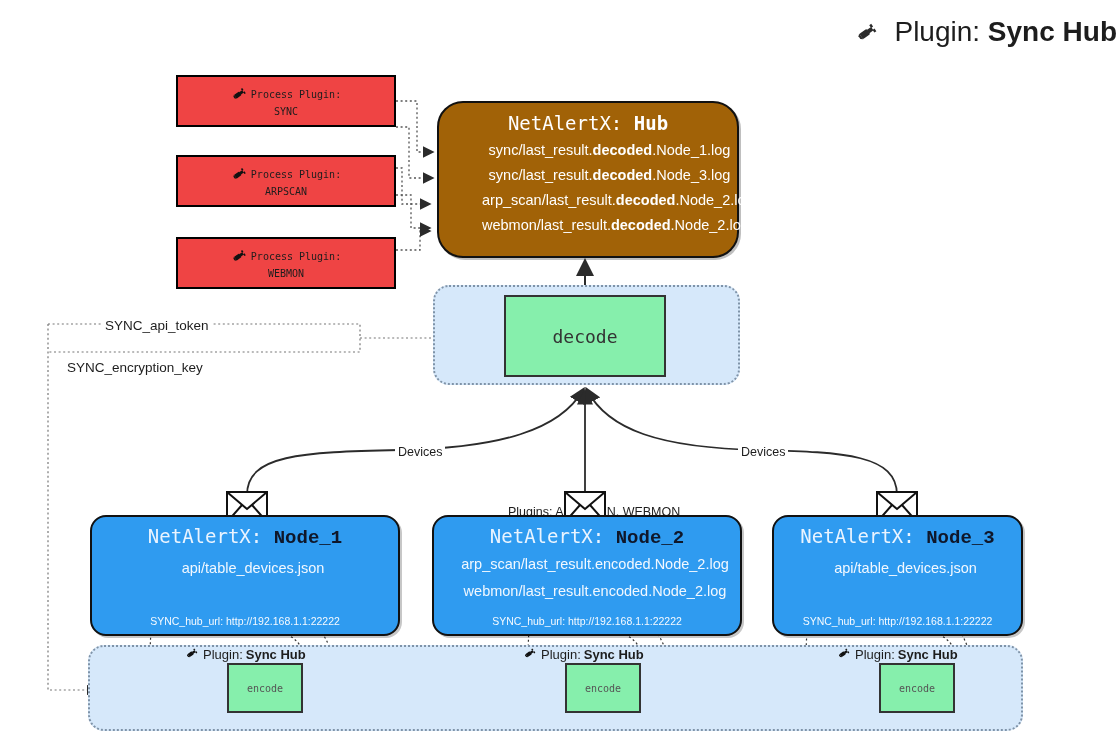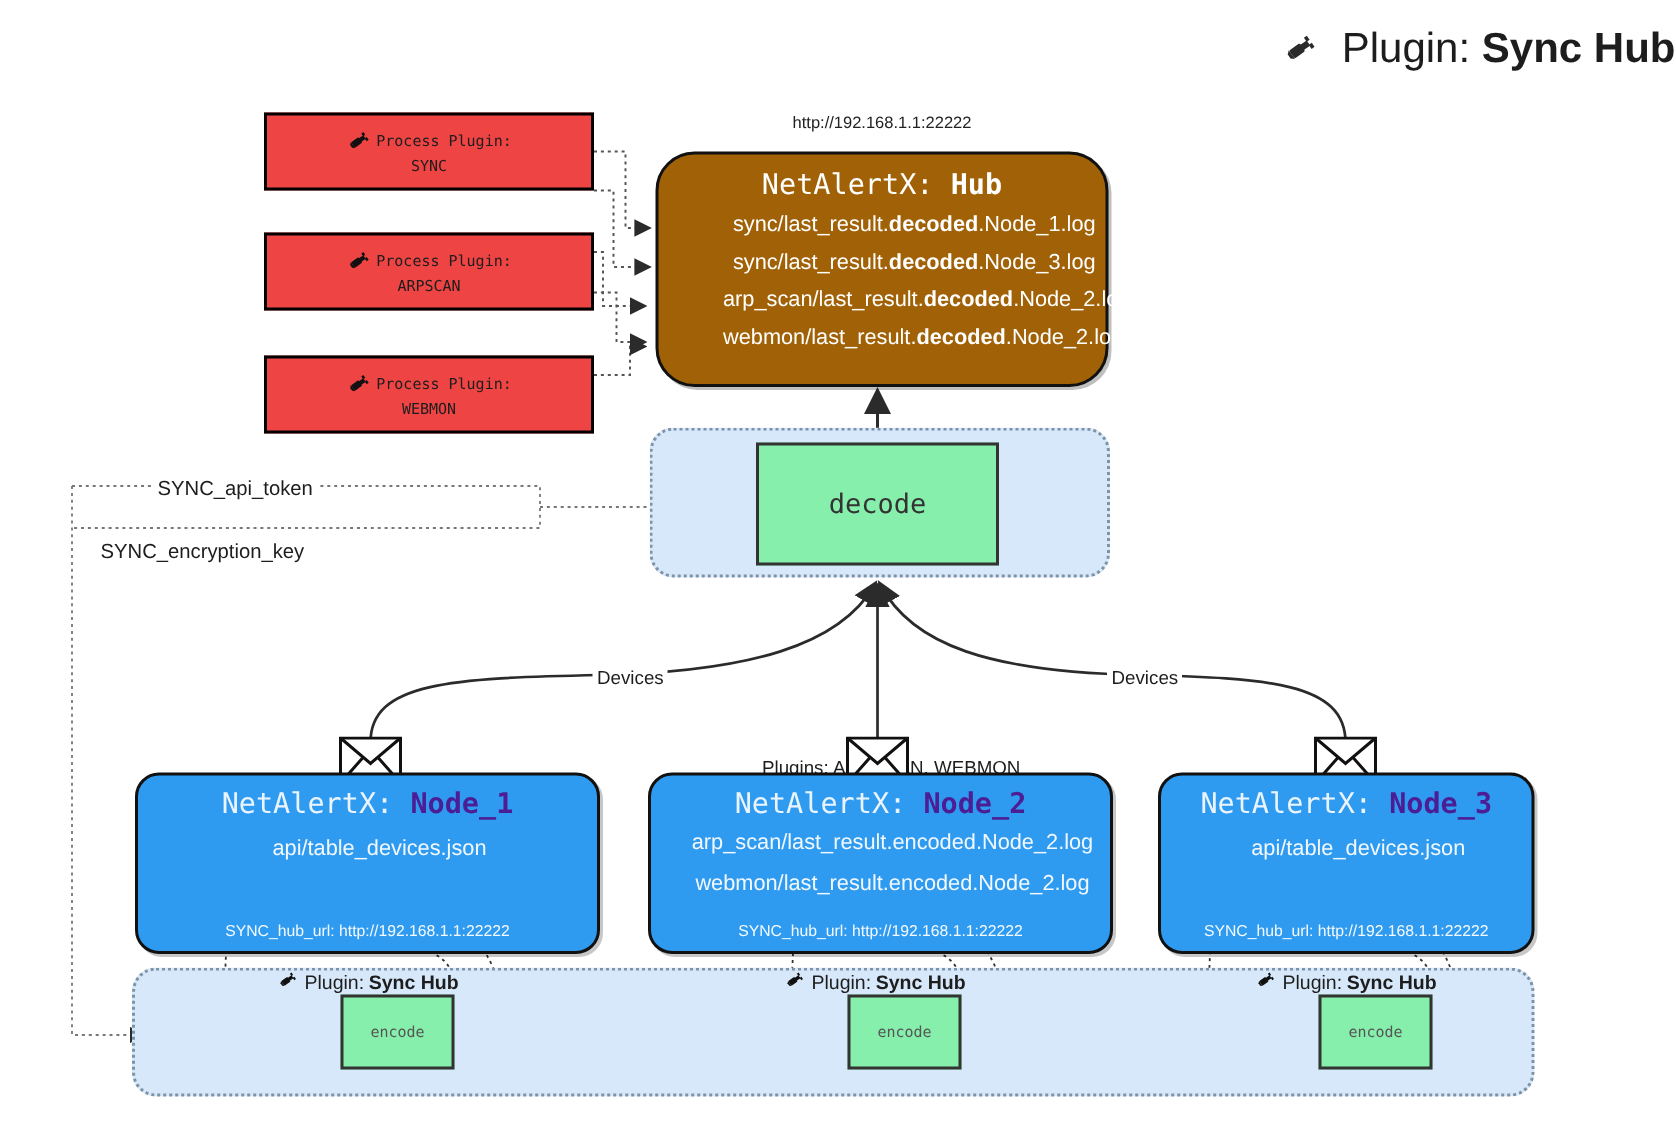--- a/index.html
+++ b/index.html
@@ -50,21 +50,21 @@
   #encL1{left:185px;top:645px;} #encL2{left:523px;top:645px;} #encL3{left:837px;top:645px;}
 
   
   .node{background:#2f9bf0;border:2px solid #111;border-radius:16px;color:#fff;
         box-shadow:2px 2px 0 rgba(0,0,0,.22);}
   #node1{left:90px;top:515px;width:310px;height:121px;}
   #node2{left:432px;top:515px;width:310px;height:121px;}
   #node3{left:772px;top:515px;width:251px;height:121px;}
   .node .ntitle{text-align:center;margin-top:8px;font-family:"DejaVu Sans Mono","Liberation Mono",monospace;
         font-size:19px;color:#eaf4ff;}
-  .node .ntitle .b{font-weight:bold;color:#4c1d95;}
+  .node .ntitle .b{font-weight:bold;color:#0f172a;font-family:Liberation Mono, monospace;}
   .node .nline{text-align:center;font-size:14.5px;line-height:27px;white-space:nowrap;color:#f2f8ff;padding-left:16px;}
   .node .nfoot{position:absolute;left:0;bottom:7px;width:100%;text-align:center;
         font-size:10.5px;color:#f5faff;white-space:nowrap;}
   .node .nbody{margin-top:6px;}
   .node .nbody.two{margin-top:2px;}
 
   
   .elabel{font-size:12.5px;color:#1d1d1d;background:#fff;padding:0 3px;white-space:nowrap;}
   #lblDev1{left:395px;top:445px;} #lblDev2{left:738px;top:445px;}
   #lblPlugins{left:505px;top:477px;margin-top:28px;}
@@ -186,21 +186,20 @@
           <rect x="16" y="13.6" width="2.2" height="3" fill="#111"></rect>
           <path d="M2,11 L4,9.2 L4,15.8 L2,14 Z" fill="#111"></path>
         </g>
           </svg>
       </span>
       <span>Process Plugin:</span>
     </div>
     <div class="r2">WEBMON</div>
   </div>
 
-  <div class="abs" id="hubUrl">http://192.168.1.1:22222</div>
   <div class="abs" id="hub">
     <div class="htitle">
       <span>NetAlertX:</span>
       <span class="b">Hub</span>
     </div>
     <div class="lines">
       <div class="line">
         <span>sync/last_result.</span><b>decoded</b><span>.Node_1.log</span>
       </div>
       <div class="line">

